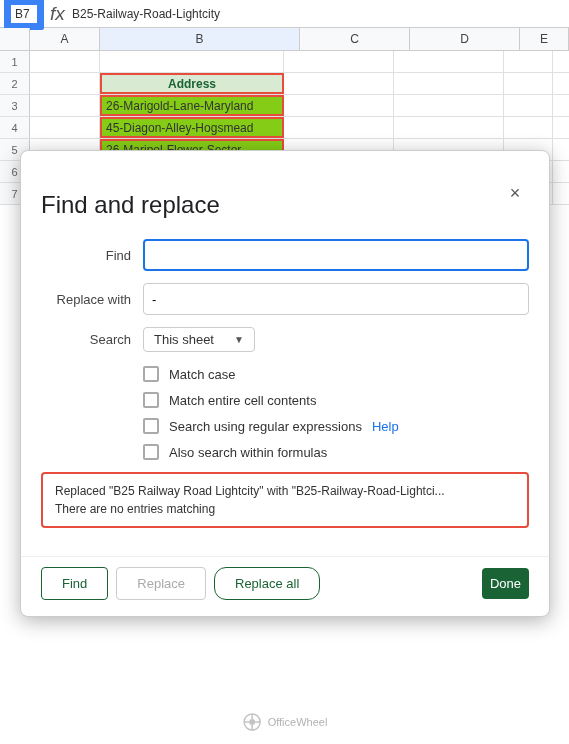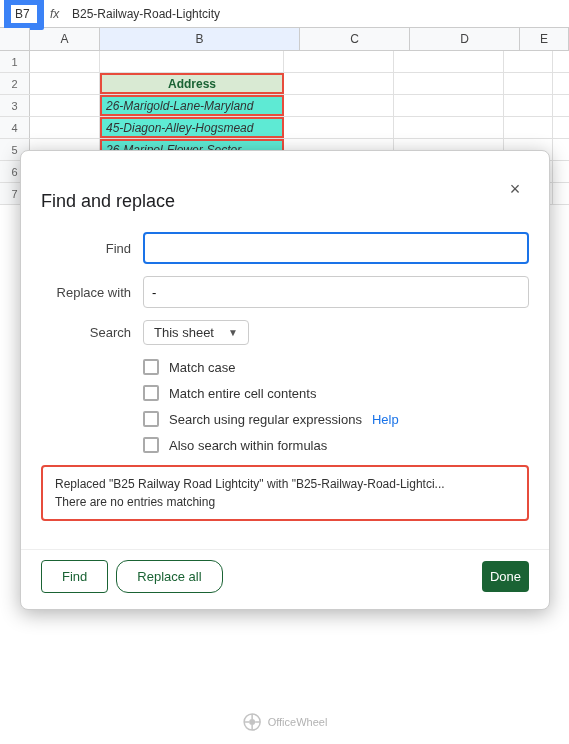--- a/index.html
+++ b/index.html
@@ -28,21 +28,21 @@
     }
     .cell-ref {
       width: 40px;
       border: 7px solid #3b82f6;
       border-radius: 2px;
       font-size: 12px;
       padding: 2px 4px;
       color: #333;
     }
     .fx-label {
-      font-size: 12px;
+      font-size: 19px;
       color: #555;
       font-style: italic;
       min-width: 16px;
     }
     .formula-content {
       font-size: 12px;
       color: #333;
       flex: 1;
     }
     .col-headers {
@@ -104,22 +104,21 @@
     .cell-d { width: 110px; }
     .cell-e { width: 49px; }
 
     .address-header {
       font-weight: bold;
       color: #1a6334;
       background: #d9ead3;
       justify-content: center;
     }
     .data-cell {
-      background: #5eead4;
-      font-style: italic;
+      background: #84cc16;
     }
     .selected-cell {
       background: #e8f0fe;
       border: 2px solid #1a73e8;
     }
     .selection-box {
       border: 2px solid #e74c3c;
     }
 
     
@@ -135,21 +134,21 @@
       z-index: 100;
     }
     .dialog-header {
       display: flex;
       align-items: center;
       justify-content: space-between;
       padding: 16px 20px 12px;
       border-bottom: none;
     }
     .dialog-title {
-      font-size: 18px;
+      font-size: 24px;
       color: #202124;
       font-weight: 400;
       margin-top: 24px;
     }
     .close-btn {
       width: 28px;
       height: 28px;
       border: none;
       background: none;
       cursor: pointer;
@@ -207,21 +206,21 @@
       text-align: right;
     }
     .search-dropdown {
       display: flex;
       align-items: center;
       border: 1px solid #ccc;
       border-radius: 4px;
       padding: 4px 10px;
       font-size: 13px;
       cursor: pointer;
-      gap: 14px;
+      gap: 20px;
       background: #fff;
       color: #333;
     }
     .dropdown-arrow {
       font-size: 10px;
       color: #555;
     }
 
     .checkboxes-section {
       margin-left: 102px;
@@ -481,20 +480,21 @@
 
     <div class="status-box">
       <div class="status-text">Replaced "B25 Railway Road Lightcity" with "B25-Railway-Road-Lightci...</div>
       <div class="status-text">There are no entries matching</div>
     </div>
   </div>
 
   <div class="dialog-footer">
     <div class="footer-left">
       <button class="btn-find">Find</button>
+      <button class="btn-replace">Replace</button>
       <button class="btn-replace-all">Replace all</button>
     </div>
     <button class="btn-done">Done</button>
   </div>
 </div>
 
 <div class="watermark">
   <svg width="20" height="20" viewBox="0 0 20 20">
     <circle cx="10" cy="10" r="8" fill="none" stroke="#888" stroke-width="1.5"></circle>
     <circle cx="10" cy="10" r="3" fill="#888"></circle>

